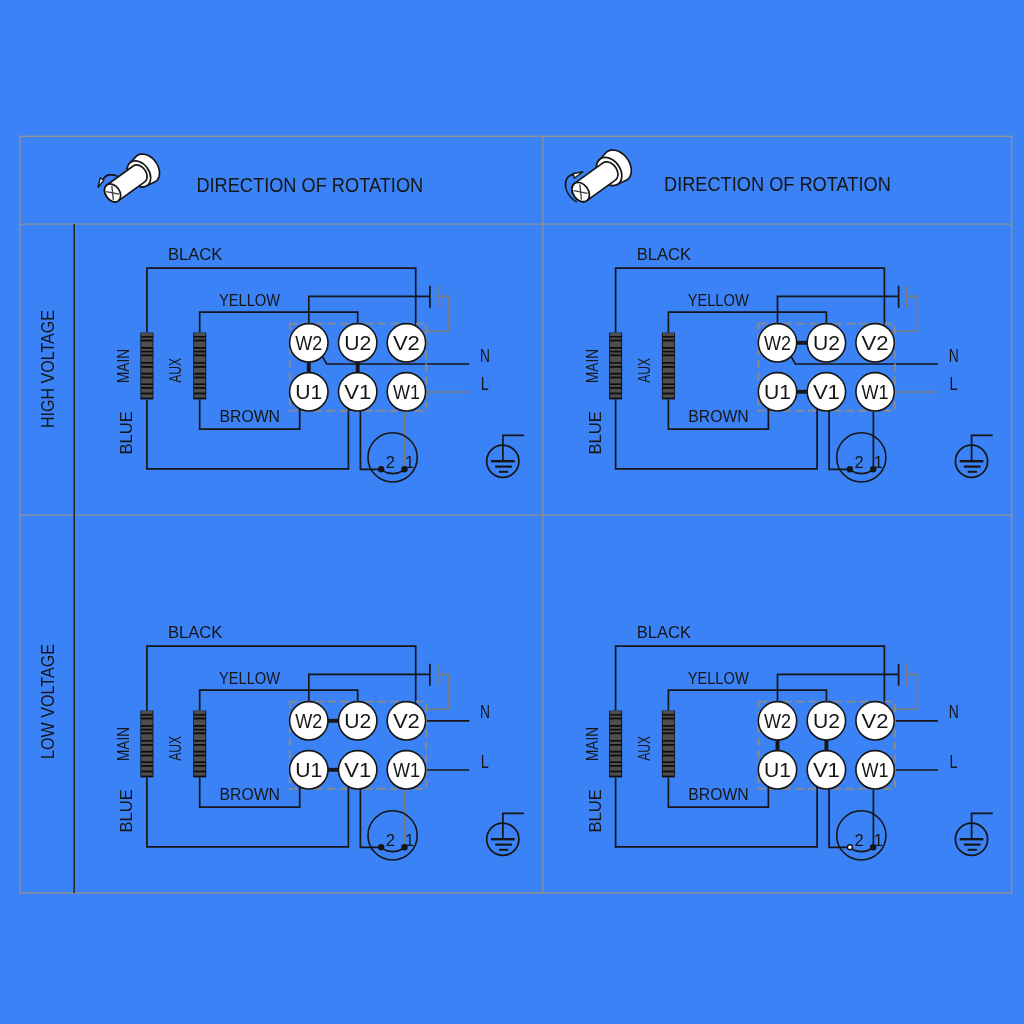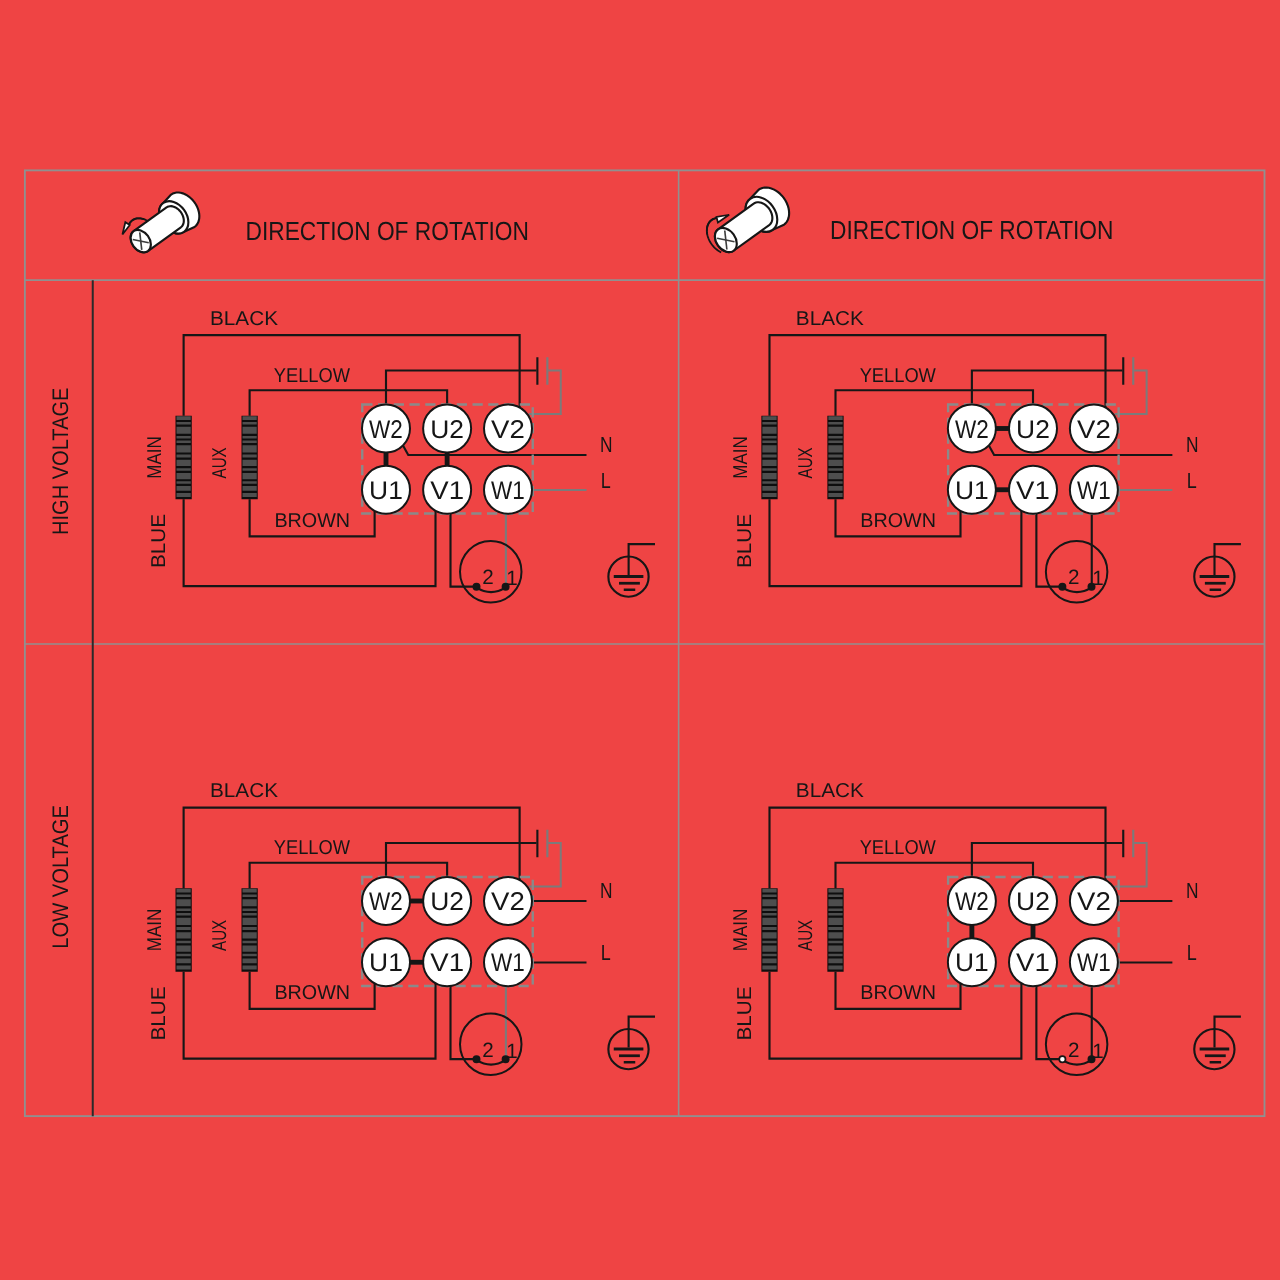--- a/index.html
+++ b/index.html
@@ -1,16 +1,16 @@
 <!DOCTYPE html>
 <html><head>
 <meta charset="utf-8">
 <style>
   html,body{margin:0;padding:0;background:#ffffff;}
-  .stage{position:relative;width:1024px;height:1024px;background:#ef4444;overflow:hidden;
+  .stage{position:relative;width:1024px;height:1024px;background:#3b82f6;overflow:hidden;
          font-family:"Liberation Sans", sans-serif;}
   svg text{font-family:"Liberation Sans", sans-serif; fill:#161616;}
 </style>
 </head>
 <body>
 
 <div class="stage">
   <svg id="diagram" width="1024" height="1024" viewBox="0 0 1024 1024">
       <g>
         <rect x="19.9" y="136.3" width="991.7" height="756.5999999999999" fill="none" stroke="#909090" stroke-width="1.5"></rect>

